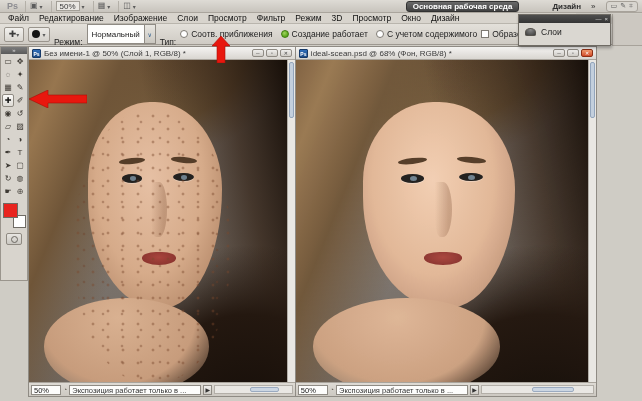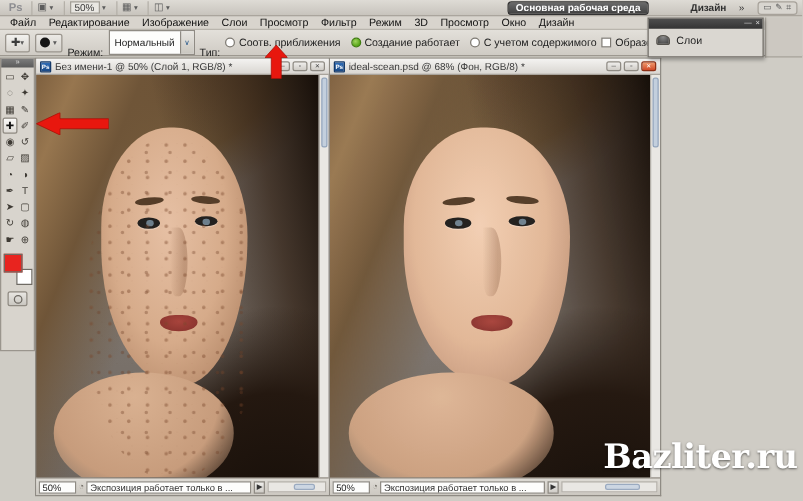--- a/index.html
+++ b/index.html
@@ -70,21 +70,21 @@
     font-size:8px; color:#3e3a34; }
   .tool-cell.is-selected { background:linear-gradient(#fbfaf8,#dddad4); border:1px solid #8f8a82; border-radius:2px; color:#111; }
   .swatches { position:relative; width:24px; height:26px; margin:4px 0 0 2px; }
   .swatch-bg { position:absolute; right:1px; bottom:1px; width:13px; height:13px; background:#ffffff; border:1px solid #6f6b64; }
   .swatch-fg { position:absolute; left:0; top:0; width:15px; height:15px; border:1px solid #6f6b64; }
   .quickmask { width:16px; height:12px; margin:4px auto 0; background:linear-gradient(#e8e6e2,#cac7c1); border:1px solid #8f8a82; border-radius:2px;
     display:flex; align-items:center; justify-content:center; }
   .quickmask i { width:7px; height:7px; border:1px solid #6c6862; border-radius:50%; display:block; }
 
   
-  .docs-row { position:absolute; left:28px; top:46px; width:501px; height:351px; display:flex; z-index:10; }
+  .docs-row { position:absolute; left:28px; top:46px; width:569px; height:351px; display:flex; z-index:10; }
   .doc { position:relative; height:351px; border:1px solid #8f8b84; background:#d5d1ca; display:flex; flex-direction:column; }
   .doc:nth-of-type(1) { width:289px; }
   .doc:nth-of-type(2) { width:325px; border-left:none; }
   .doc-title { height:13px; background:linear-gradient(#f4f3f1,#d9d6d1); border-bottom:1px solid #a9a49c;
     display:flex; align-items:center; gap:3px; padding:0 3px; }
   .doc-icon { width:9px; height:9px; background:linear-gradient(#2f6db8,#1c4a85); border:1px solid #163a69; border-radius:1px;
     color:#fff; font-size:5px; line-height:8px; text-align:center; font-weight:bold; }
   .doc-title-text { flex:1; font-size:8px; color:#3a3a3a; white-space:nowrap; overflow:hidden; }
   .win-btns { display:flex; gap:2px; }
   .win-btn { width:12px; height:8px; background:linear-gradient(#efeeec,#cfccc6); border:1px solid #8f8b84; border-radius:2px;
@@ -418,15 +418,14 @@
       </div>
     </div>
 
   <svg class="arrow arrow-left" width="58" height="18">
     <polygon points="0,9 19,0 19,5 58,5 58,13 19,13 19,18" fill="#e8170e" stroke="#a80d06" stroke-width="0.6"></polygon>
   </svg>
   <svg class="arrow arrow-up" width="18" height="27">
     <polygon points="9,0 18,10 13,10 13,27 5,27 5,10 0,10" fill="#e8170e" stroke="#a80d06" stroke-width="0.6"></polygon>
   </svg>
 
-  <div class="watermark">Bazliter.ru</div>
 
 </div>
 
 </body></html>

